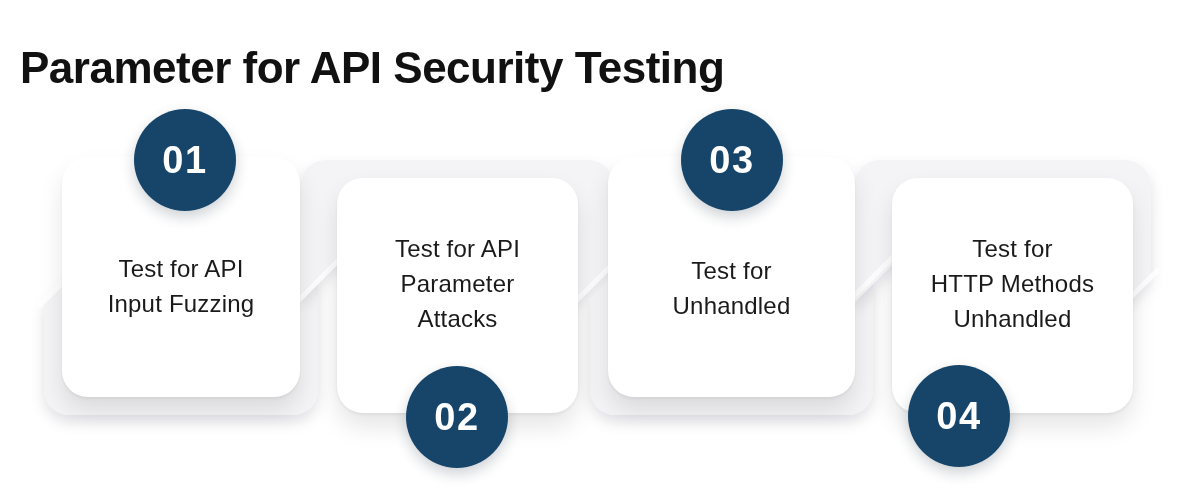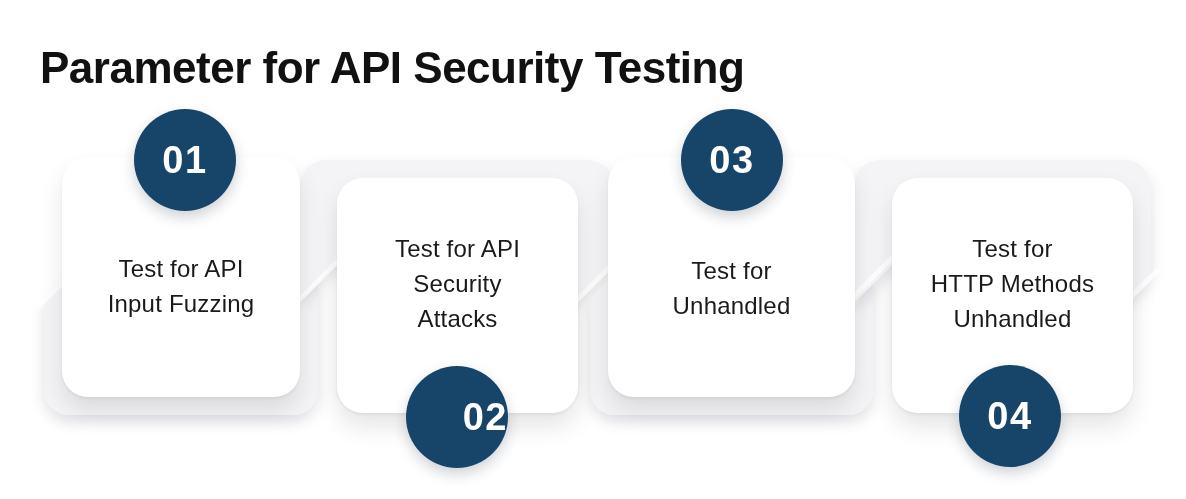--- a/index.html
+++ b/index.html
@@ -11,21 +11,21 @@
     --title-color:#111111;
   }
   html,body{margin:0;padding:0;}
   body{
     width:1186px;height:499px;position:relative;overflow:hidden;
     background:#ffffff;
     font-family:"Liberation Sans","DejaVu Sans",sans-serif;
   }
   .ribbon-svg{position:absolute;left:0;top:0;z-index:0;}
   .page-title{
-    position:absolute;left:40px;top:14px;z-index:4;
+    position:absolute;left:20px;top:14px;z-index:4;
     font-size:44px;font-weight:700;letter-spacing:-0.5px;
     color:var(--title-color);white-space:nowrap;
   }
   .card{
     position:absolute;z-index:2;box-sizing:border-box;
     background:var(--card-color);border-radius:26px;
     box-shadow:0 2px 3px rgba(0,0,0,.05), 0 14px 24px rgba(0,0,0,.10);
     display:flex;align-items:center;justify-content:center;text-align:center;
   }
   .card-1{left:62px; top:157px;width:238px;height:240px;padding-top:18px;}
@@ -35,23 +35,23 @@
   .card-text{font-size:24px;line-height:35px;color:var(--text-color);letter-spacing:0.2px;}
   .text-line{display:block;}
   .badge{
     position:absolute;z-index:3;width:102px;height:102px;border-radius:50%;
     background:var(--accent-color);color:var(--number-color);
     display:flex;align-items:center;justify-content:center;
     font-size:38px;font-weight:700;letter-spacing:1.5px;
     box-shadow:0 6px 14px rgba(10,30,50,.20);
   }
   .badge-1{left:134px;top:109px;}
-  .badge-2{left:406px;top:366px;justify-content:flex-end;}
+  .badge-2{left:406px;top:366px;}
   .badge-3{left:681px;top:109px;}
-  .badge-4{left:959px;top:365px;}
+  .badge-4{left:908px;top:365px;}
 </style>
 </head>
 <body>
 
 <svg class="ribbon-svg" width="1186" height="499" viewBox="0 0 1186 499" aria-hidden="true">
   <defs>
     <filter id="ds" x="-20%" y="-20%" width="140%" height="160%">
       <feDropShadow dx="0" dy="7" stdDeviation="7" flood-color="#1a2430" flood-opacity="0.12"></feDropShadow>
     </filter>
     <clipPath id="cp1">
@@ -104,21 +104,21 @@
     <span class="text-line">Input Fuzzing</span>
   </div>
 </div>
 <div class="badge badge-1">
   <span>01</span>
 </div>
 
 <div class="card card-2">
   <div class="card-text">
     <span class="text-line">Test for API</span>
-    <span class="text-line">Security</span>
+    <span class="text-line">Parameter</span>
     <span class="text-line">Attacks</span>
   </div>
 </div>
 <div class="badge badge-2">
   <span>02</span>
 </div>
 
 <div class="card card-3">
   <div class="card-text">
     <span class="text-line">Test for</span>

